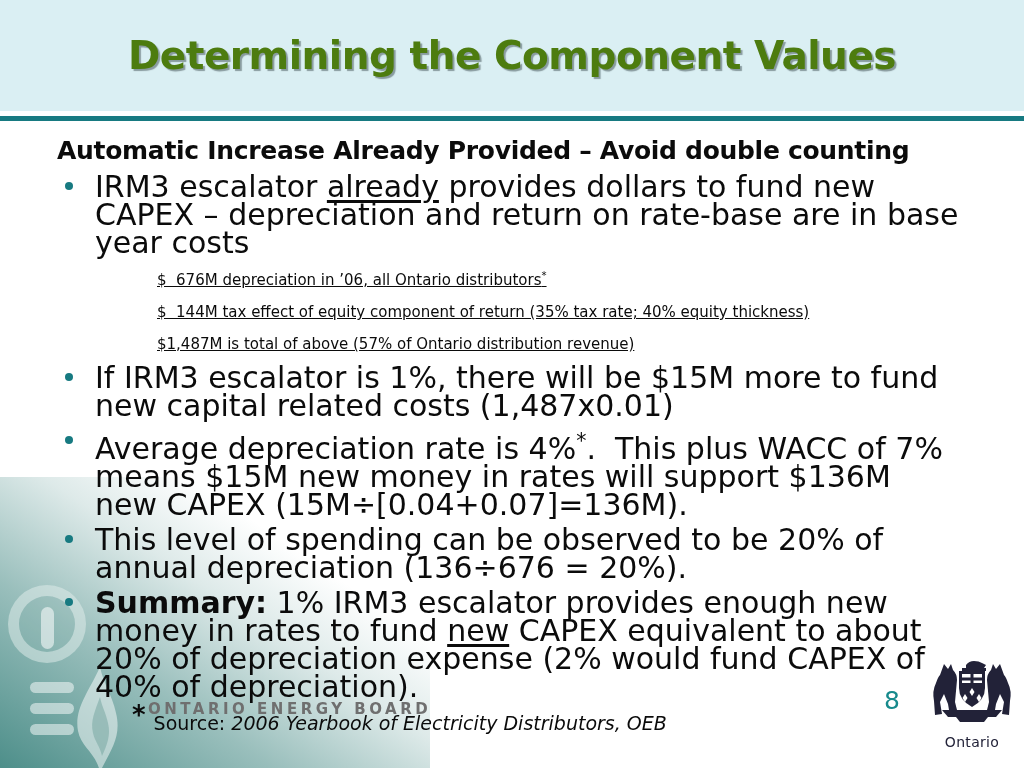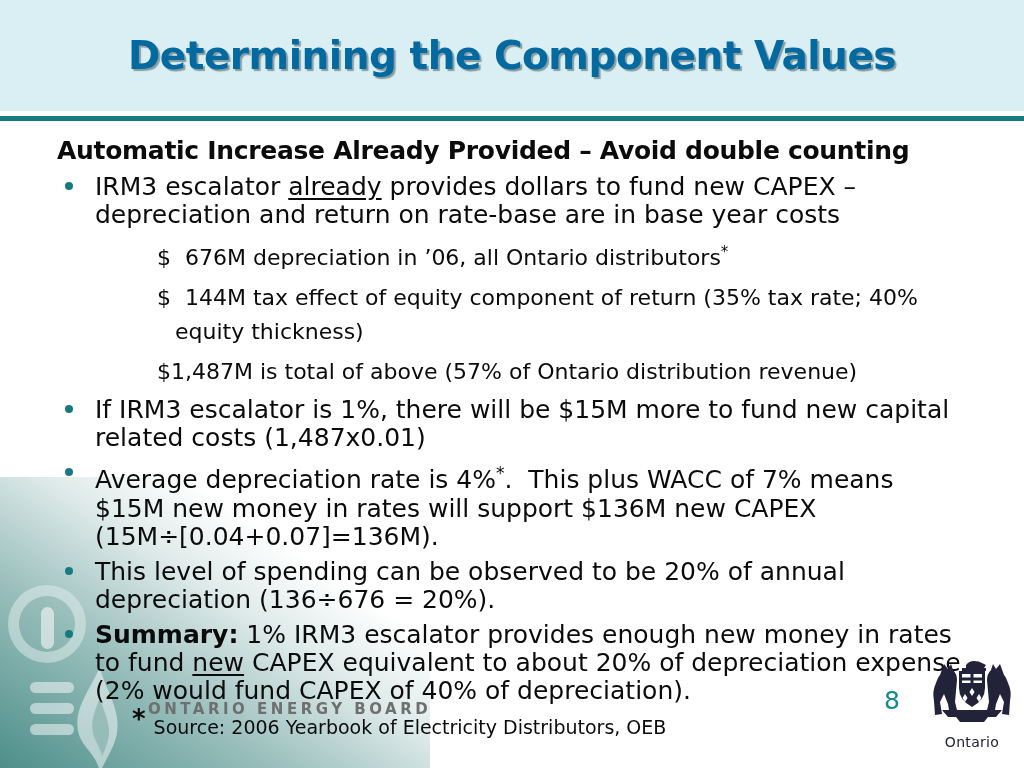--- a/index.html
+++ b/index.html
@@ -13,21 +13,21 @@
     color: #0b0b0b;
   }
   
   .header-band {
     position: absolute; left: 0; top: 0; width: 1024px; height: 111px;
     background: #daeff3;
     display: flex; align-items: center; justify-content: center;
   }
   .slide-title {
     font-size: 39px; font-weight: bold; letter-spacing: -0.5px;
-    color: #0369a1;
+    color: #4d7c0f;
     text-shadow: 2px 2px 1px rgba(70, 85, 90, 0.55);
   }
   .header-rule {
     position: absolute; left: 0; top: 116px; width: 1024px; height: 5px;
     background: #177a81;
   }
   
   .corner-gradient {
     position: absolute; left: 0; top: 477px; width: 430px; height: 291px;
     background: linear-gradient(to top right,
@@ -64,40 +64,41 @@
   }
   .bullet-row { display: flex; margin-top: 7px; }
   .bullet-dot {
     flex: 0 0 38px; padding-left: 8px; padding-top: 9px;
   }
   .bullet-dot::before {
     content: ""; display: block; width: 8px; height: 8px; border-radius: 50%;
     background: #177a81;
   }
   .bullet-text {
-    font-size: 25px; line-height: 28px; white-space: pre-wrap;
+    font-size: 30px; line-height: 28px; white-space: pre-wrap;
   }
   .sub-item {
     margin: 6px 0 0 100px; width: 820px;
-    font-size: 22px; line-height: 34px;
+    font-size: 15px; line-height: 26px;
     padding-left: 18px; text-indent: -18px;
     white-space: pre-wrap;
+    text-decoration: underline;
   }
   .sup-star { font-size: 0.68em; vertical-align: super; }
   u { text-underline-offset: 3px; }
   .bold-lead { font-weight: bold; }
   
   .source-line {
     margin: 2px 0 0 75px;
     font-size: 19px; line-height: 24px; white-space: pre-wrap;
   }
   .source-star {
     font-size: 26px; font-weight: bold; vertical-align: 6px; margin-right: 8px;
   }
-  .source-italic { }
+  .source-italic { font-style: italic; }
   
   .oeb-footer {
     position: absolute; left: 148px; top: 700px;
     font-size: 15px; font-weight: bold; letter-spacing: 3.5px;
     color: #6f6f6f; line-height: 19px; white-space: nowrap;
   }
   
   .page-number {
     position: absolute; left: 884px; top: 686px;
     font-size: 25px; color: #178a8c;

